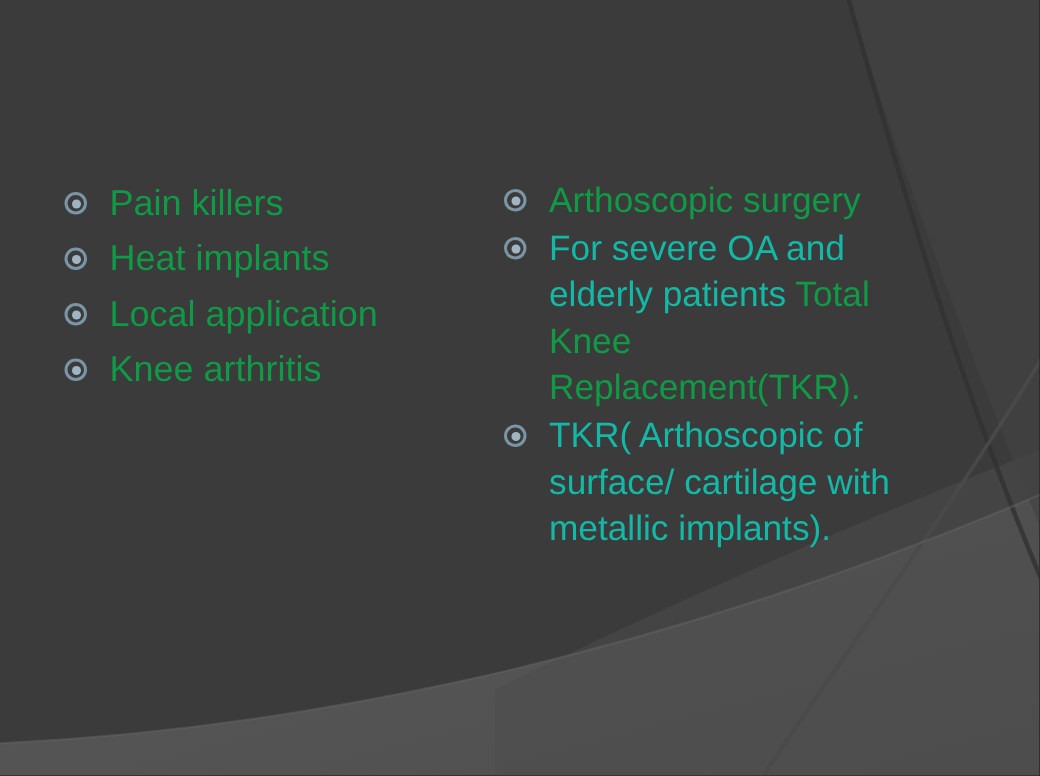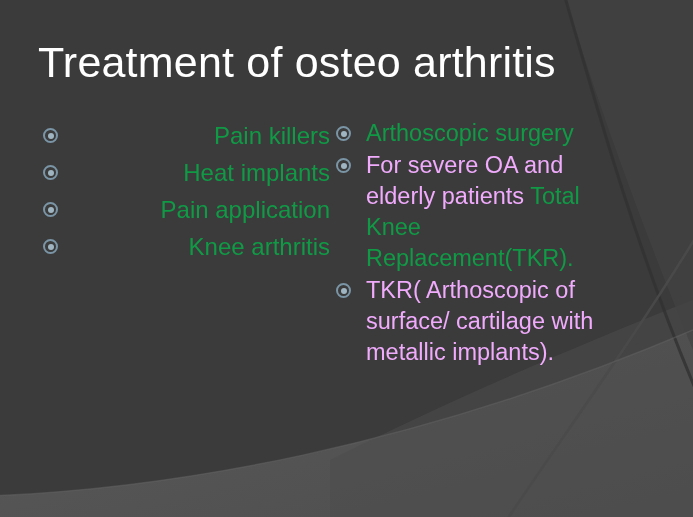--- a/index.html
+++ b/index.html
@@ -55,21 +55,20 @@
   }
   .bullet-item {
     position: relative;
     display: block;
     padding-left: 33px;
     margin: 0 0 1px 0;
   }
   #left-column .bullet-item {
     font-size: 24px;
     line-height: 36px;
-    text-align: right;
   }
   #right-column .bullet-item {
     font-size: 23.5px;
     line-height: 31px;
   }
   .bullet-marker {
     position: absolute;
     left: 3px;
     width: 15px;
     height: 15px;
@@ -89,21 +88,21 @@
     height: 6px;
     margin-left: -3px;
     margin-top: -3px;
     border-radius: 50%;
     background: #9fb6c2;
   }
   .bullet-text {
     display: block;
   }
   .txt-green { color: #109a46; }
-  .txt-white { color: #f0abfc; }
+  .txt-white { color: #14b8a6; }
   .seg { white-space: pre-wrap; }
 </style>
 </head>
 <body>
 
 <div id="slide">
 
   <svg id="bg-layer" viewBox="0 0 693 517" preserveAspectRatio="none" aria-hidden="true">
     <defs>
       <linearGradient id="gradLight" x1="0" y1="0" x2="1" y2="1">
@@ -127,37 +126,36 @@
       <path d="M 563 -10 C 600 120 640 260 700 400" fill="none" stroke="#333333" stroke-width="3" opacity="0.85"></path>
 
       <path d="M 700 230 C 640 330 560 440 500 530" fill="none" stroke="#4a4a4a" stroke-width="2.5" opacity="0.9"></path>
 
       <path d="M -40 497 C 170 492 420 446 693 330" fill="none" stroke="#646464" stroke-width="1.5" opacity="0.5"></path>
     </g>
   </svg>
 
   <div class="content">
 
-    <div id="slide-title">Treatment of osteo arthritis</div>
 
     <div id="left-column" class="column">
 
       <div class="bullet-item">
         <span class="bullet-marker"></span>
         <span class="bullet-text txt-green">Pain killers</span>
       </div>
 
       <div class="bullet-item">
         <span class="bullet-marker"></span>
         <span class="bullet-text txt-green">Heat implants</span>
       </div>
 
       <div class="bullet-item">
         <span class="bullet-marker"></span>
-        <span class="bullet-text txt-green">Pain application</span>
+        <span class="bullet-text txt-green">Local application</span>
       </div>
 
 
       <div class="bullet-item">
         <span class="bullet-marker"></span>
         <span class="bullet-text txt-green">Knee arthritis</span>
       </div>
 
 
     </div>

